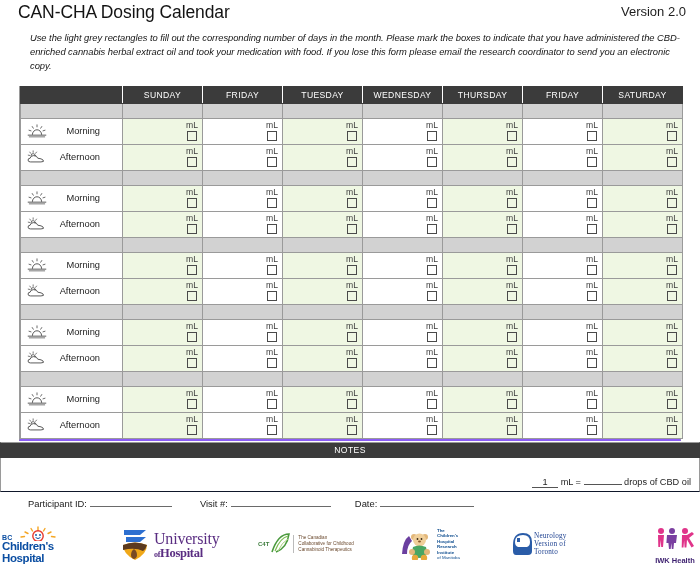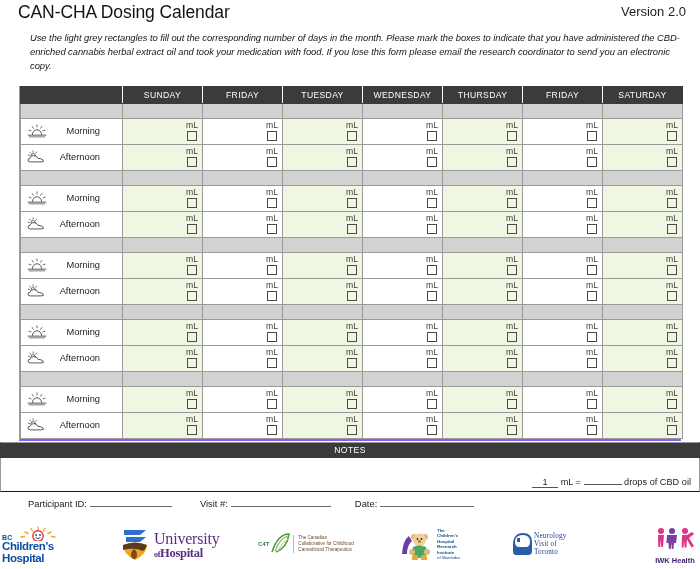--- a/index.html
+++ b/index.html
@@ -1038,21 +1038,21 @@
   </div>
 
   <div class="logo logo-nct">
     <svg width="22" height="24" viewBox="0 0 22 24">
       <path d="M11 1 q9 0 9 9 l0 9 q0 4 -4 4 l-12 0 q-3 0 -3 -4 l0 -6 q0 -12 10 -12 Z" fill="#2a5ca8"></path>
       <path d="M11 3 q7 0 7 7 q0 4 -3 5 l-9 0 q-3 -1 -3 -5 q0 -7 8 -7 Z" fill="#ffffff"></path>
       <rect x="5" y="6" width="3" height="4" fill="#2a5ca8"></rect>
     </svg>
     <div style="">
       <div class="nct-text">Neurology</div>
-      <div class="nct-text">Visit of</div>
+      <div class="nct-text">Version of</div>
       <div class="nct-text">Toronto</div>
     </div>
   </div>
 
   <div class="logo logo-iwk">
     <div>
       <svg width="40" height="24" viewBox="0 0 40 24">
         <circle cx="6" cy="4" r="3" fill="#e0348a"></circle>
         <path d="M3 8 l6 0 l-1 12 l-1.8 0 l-0.5 -7 l-0.6 7 l-1.8 0 Z" fill="#e0348a"></path>
         <circle cx="17" cy="4" r="3" fill="#7a3fa0"></circle>

